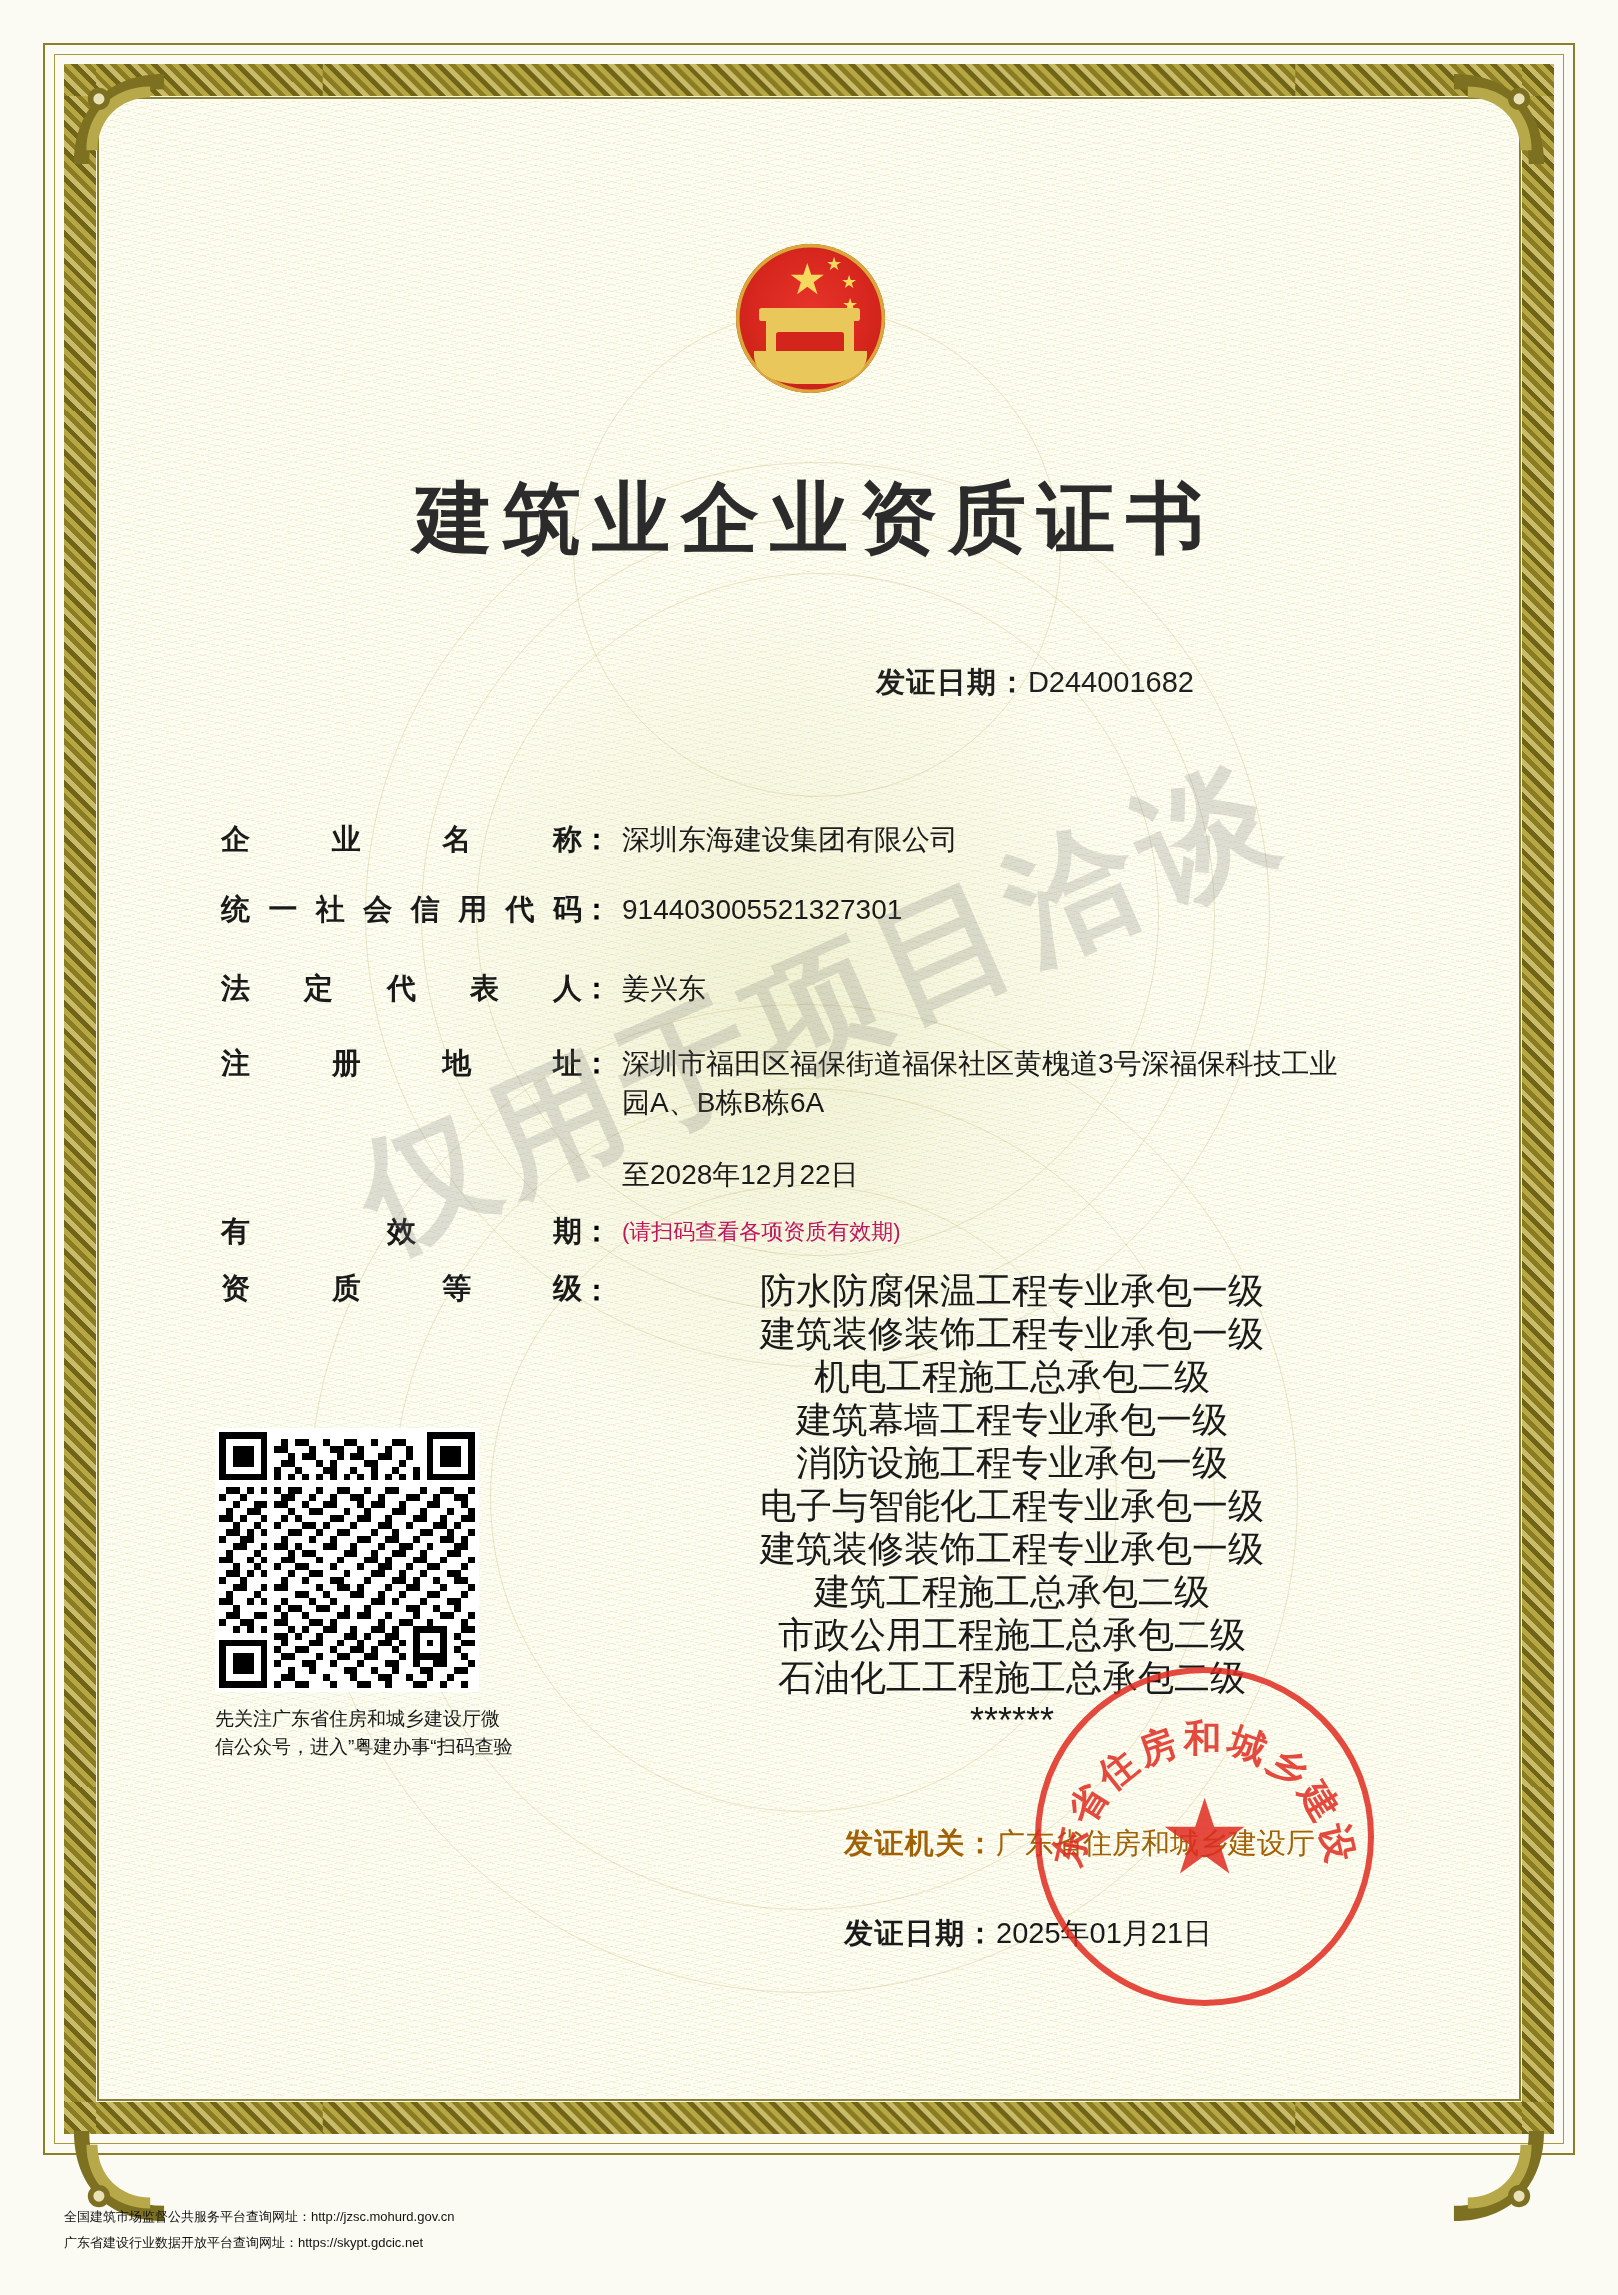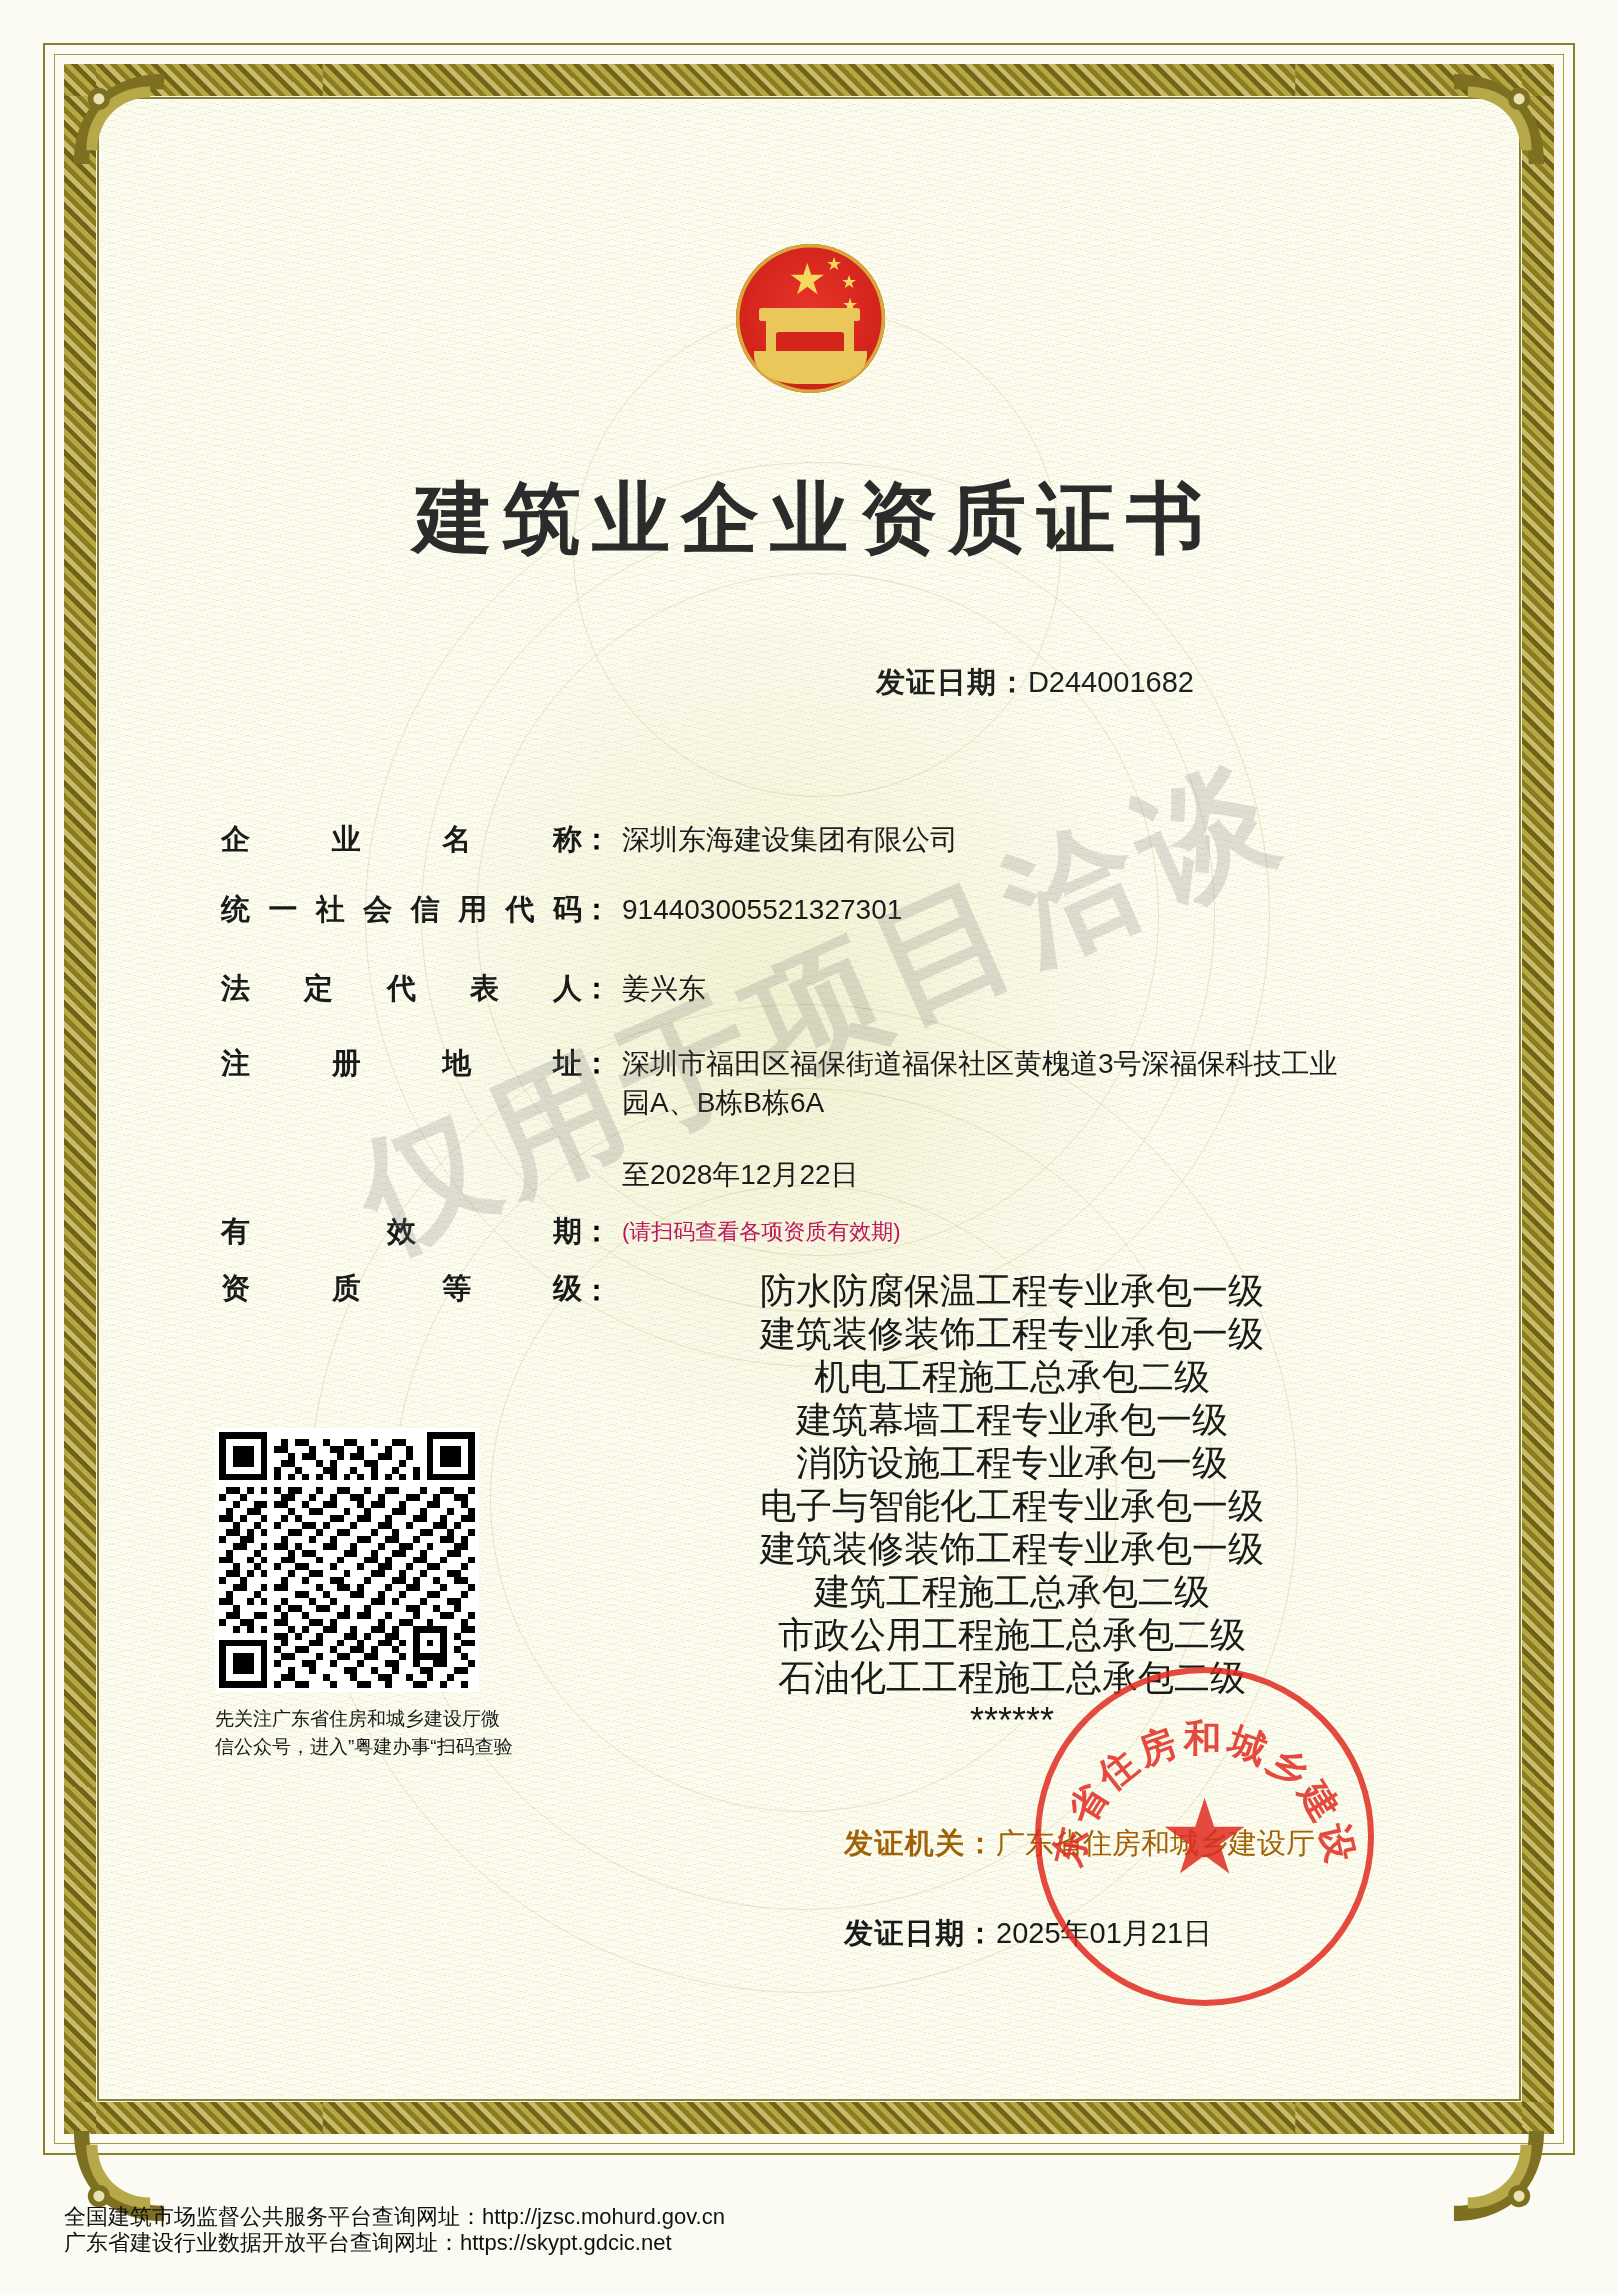--- a/index.html
+++ b/index.html
@@ -332,21 +332,21 @@
     letter-spacing: 9.7px;
     pointer-events: none;
     white-space: nowrap;
   }
 
   
   .footer {
     position: absolute;
     left: 64px;
     top: 2204px;
-    font-size: 22px;
+    font-size: 13px;
     line-height: 26.4px;
     color: #111;
   }
   .footer div { white-space: nowrap; }
 </style>
 </head>
 <body>
 
 <div id="certificate">
 

